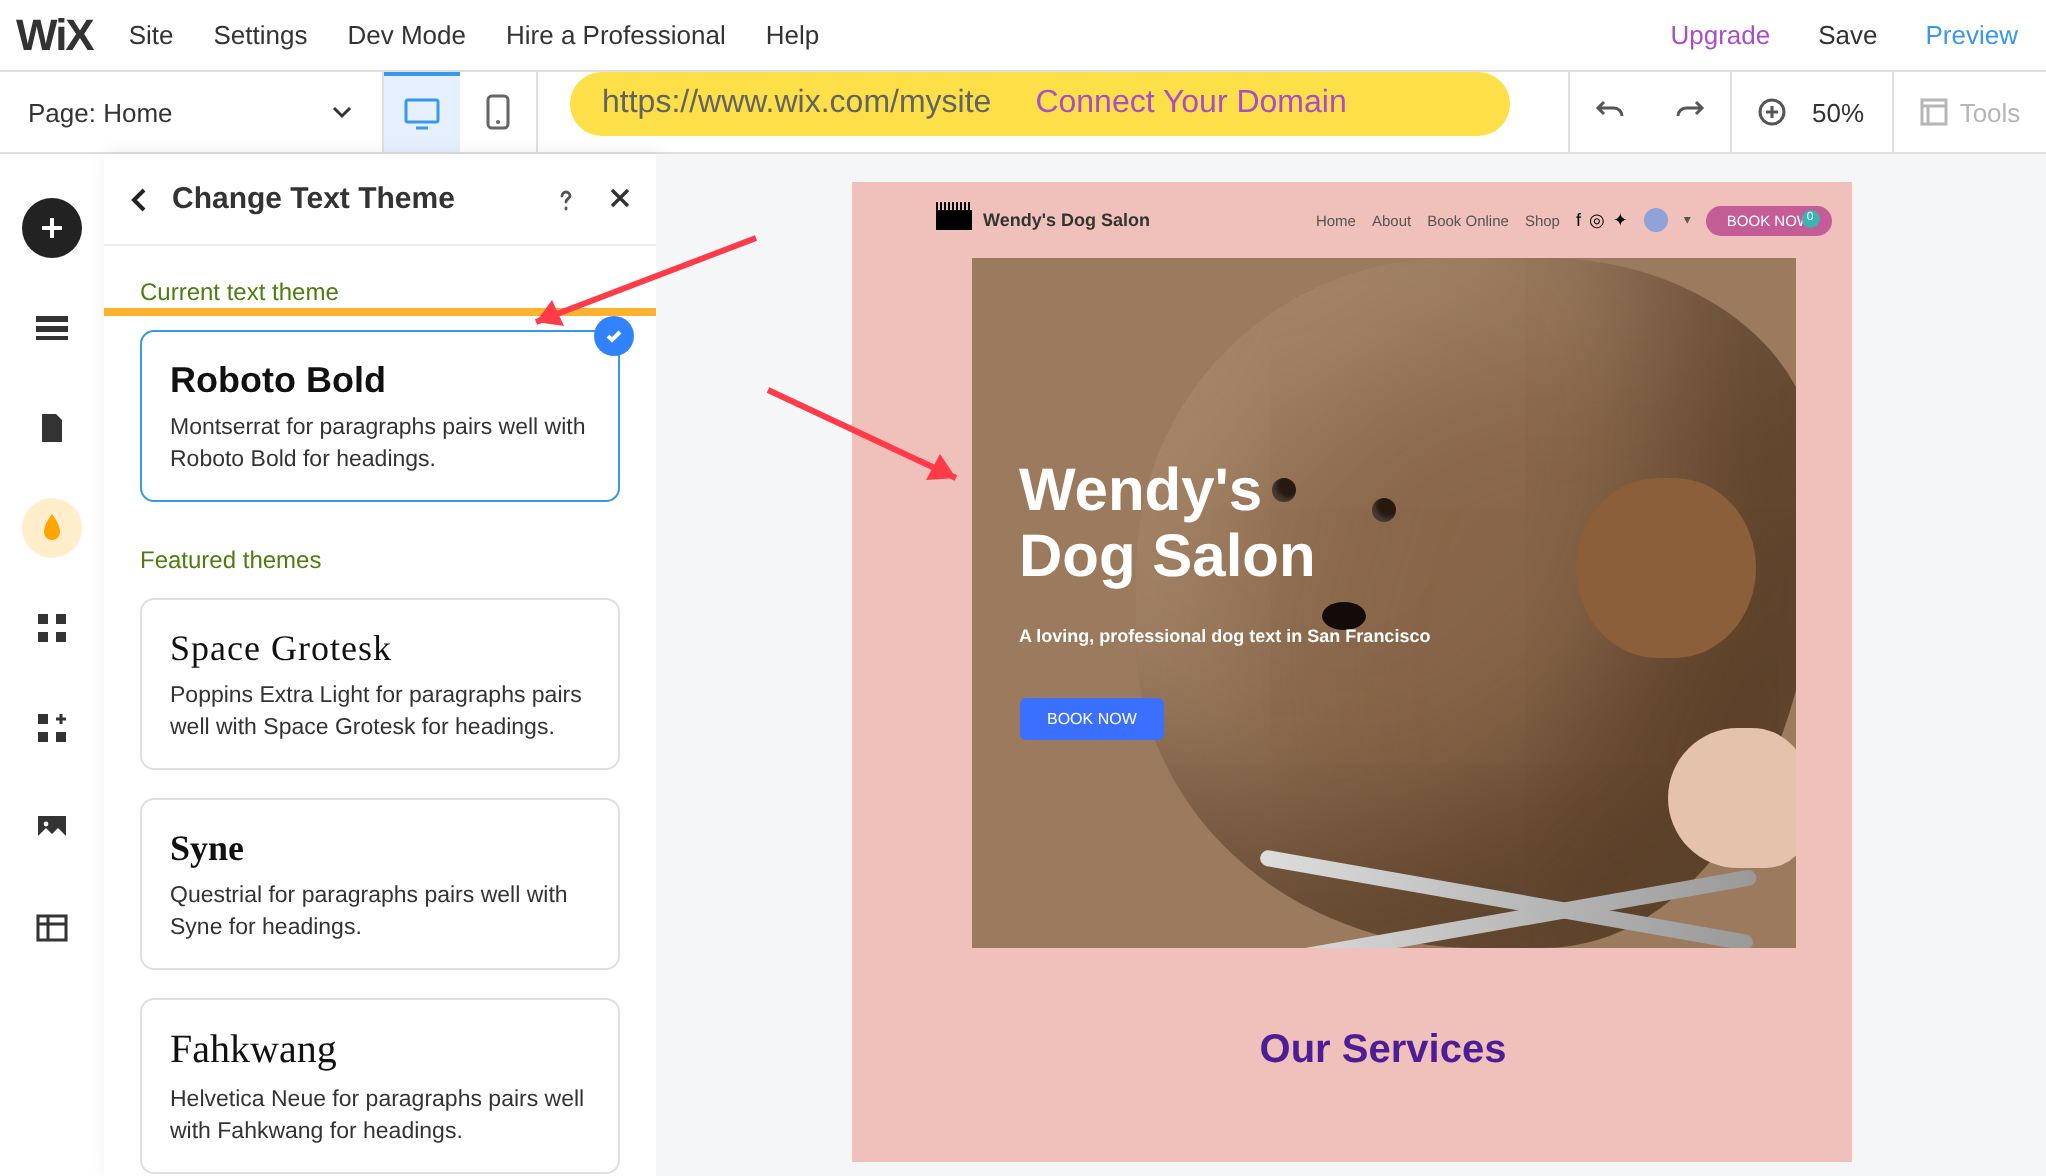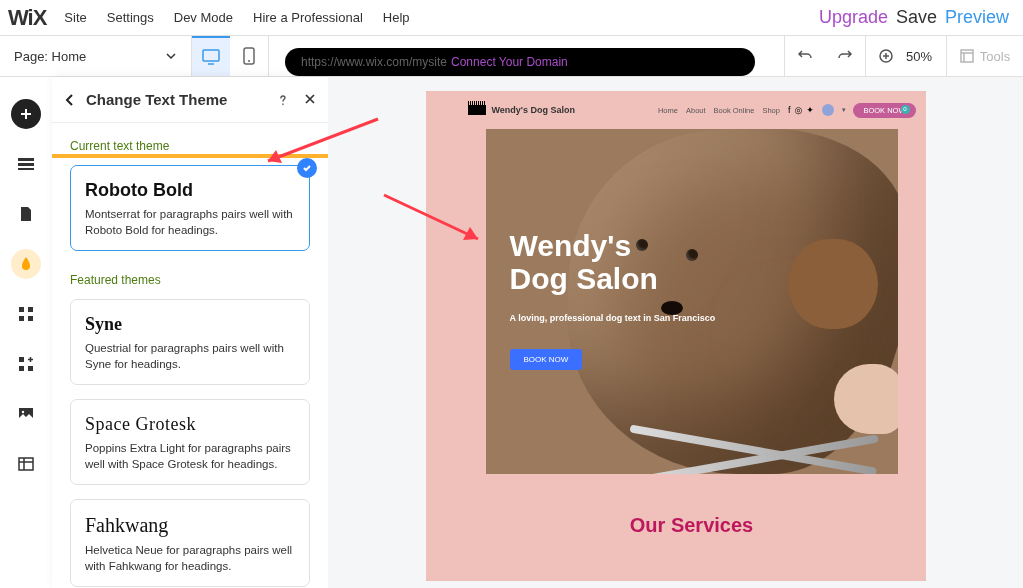--- a/index.html
+++ b/index.html
@@ -1,31 +1,31 @@
 <!DOCTYPE html>
 <html><head>
 <meta charset="utf-8">
 <style>
   *{box-sizing:border-box;margin:0;padding:0;}
   html,body{width:1023px;height:588px;font-family:Helvetica,Arial,sans-serif;font-size:13px;color:#333;overflow:hidden;background:#fff;}
   .topbar{display:flex;align-items:center;height:36px;border-bottom:1px solid #e0e0e0;padding:0 14px 0 8px;}
   .logo{font-weight:900;font-size:22px;letter-spacing:-1px;margin-right:18px;}
   .menu{display:flex;gap:20px;font-size:13px;}
   .menu span{cursor:pointer;}
-  .top-right{margin-left:auto;display:flex;align-items:center;gap:8px;font-size:18px;text-align:center;}
+  .top-right{margin-left:auto;display:flex;align-items:center;gap:24px;font-size:13px;text-align:center;}
   .upgrade{color:#aa4dc8;}
   .preview{color:#3899ec;}
-  .toolbar{display:flex;align-items:flex-end;height:41px;border-bottom:1px solid #e0e0e0;}
+  .toolbar{display:flex;align-items:flex-start;height:41px;border-bottom:1px solid #e0e0e0;}
   .page-switch{display:flex;align-items:center;width:192px;height:100%;padding:0 14px;border-right:1px solid #e0e0e0;cursor:pointer;}
   .chev-down{margin-left:auto;}
   .device{display:flex;height:100%;align-items:center;border-right:1px solid #e0e0e0;}
   .dev-btn{width:38px;height:100%;display:flex;align-items:center;justify-content:center;cursor:pointer;}
   .dev-btn.active{background:#e7f0ff;border-top:2px solid #3899ec;}
   .url-area{flex:1;display:flex;align-items:center;padding:0 16px;}
-  .url-pill{background:#000000;border-radius:20px;padding:7px 16px;display:flex;align-items:center;gap:4px;font-size:12px;color:#636363;width:470px;}
+  .url-pill{background:#fde047;border-radius:20px;padding:7px 16px;display:flex;align-items:center;gap:22px;font-size:16px;color:#636363;width:470px;}
   .connect{color:#aa4dc8;}
   .tb-group{display:flex;align-items:center;height:100%;border-left:1px solid #e0e0e0;}
   .tb-btn{width:40px;height:100%;display:flex;align-items:center;justify-content:center;cursor:pointer;}
   .zoom-txt{width:40px;text-align:left;font-size:13px;color:#333;}
   .tools-btn{width:76px;display:flex;align-items:center;justify-content:center;gap:6px;color:#b6b6b6;height:100%;}
   .orange-bar{position:absolute;top:77px;left:52px;width:276px;height:4px;background:#ffb22e;}
   .workspace{position:relative;height:511px;display:flex;}
   .side-rail{width:52px;display:flex;flex-direction:column;align-items:center;gap:20px;padding-top:22px;}
   .rail-btn{width:30px;height:30px;border-radius:50%;display:flex;align-items:center;justify-content:center;color:#333;cursor:pointer;}
   .rail-dark{background:#222;color:#fff;}
@@ -60,21 +60,21 @@
   .eye{position:absolute;width:12px;height:12px;border-radius:50%;background:#261a10;box-shadow:inset 2px -2px 2px rgba(255,255,255,.15);}
   .eye.e1{right:250px;top:110px;} .eye.e2{right:200px;top:120px;}
   .nose{position:absolute;right:215px;top:172px;width:22px;height:14px;border-radius:50%;background:#120b07;}
   .scissors{position:absolute;right:18px;bottom:10px;width:250px;height:8px;background:linear-gradient(90deg,#ddd,#999);border-radius:4px;transform:rotate(-10deg);}
   .scissors::after{content:"";position:absolute;left:0;top:-10px;width:250px;height:8px;background:linear-gradient(90deg,#ddd,#999);border-radius:4px;transform:rotate(20deg);}
   .hand{position:absolute;right:-6px;bottom:40px;width:70px;height:70px;background:#e5c2ac;border-radius:50% 40% 30% 50%;}
   .hero-txt{position:absolute;left:24px;top:100px;color:#fff;}
   .hero-title{font-size:30px;font-weight:700;line-height:1.1;margin-bottom:18px;}
   .hero-sub{font-size:9px;font-weight:600;}
   .book-btn{display:inline-block;margin-top:26px;background:#3b6fff;color:#fff;padding:6px 14px;border-radius:3px;font-size:8px;}
-  .services{text-align:center;font-weight:700;font-size:20px;margin-top:40px;color:#be185d;}
+  .services{text-align:center;font-weight:700;font-size:20px;margin-top:40px;color:#4c1d95;}
   svg{display:block;}
   .arrow{position:absolute;z-index:5;}
 </style>
 </head>
 <body>
 
 <div class="topbar">
   <div class="logo">WiX</div>
   <div class="menu">
     <span>Site</span>
@@ -237,26 +237,26 @@
             <svg width="12" height="12" viewBox="0 0 12 12">
               <path d="M3 6l2 2 4-4" fill="none" stroke="#fff" stroke-width="2"></path>
             </svg>
           </div>
         <div class="theme-name" style="font-family:Arial;font-weight:800;">Roboto Bold</div>
         <div class="theme-desc">Montserrat for paragraphs pairs well with Roboto Bold for headings.</div>
       </div>
       <div class="section-label" style="margin-top:22px;">Featured themes</div>
 
       <div class="theme-card">
+        <div class="theme-name" style="font-family:Verdana;font-weight:500;letter-spacing:.5px;">Space Grotesk</div>
+        <div class="theme-desc">Poppins Extra Light for paragraphs pairs well with Space Grotesk for headings.</div>
+      </div>
+      <div class="theme-card">
         <div class="theme-name" style="font-family:Georgia;font-weight:700;">Syne</div>
         <div class="theme-desc">Questrial for paragraphs pairs well with Syne for headings.</div>
-      </div>
-      <div class="theme-card">
-        <div class="theme-name" style="font-family:Verdana;font-weight:500;letter-spacing:.5px;">Space Grotesk</div>
-        <div class="theme-desc">Poppins Extra Light for paragraphs pairs well with Space Grotesk for headings.</div>
       </div>
       <div class="theme-card">
         <div class="theme-name" style="font-family:Times New Roman;font-weight:400;font-size:20px;">Fahkwang</div>
         <div class="theme-desc">Helvetica Neue for paragraphs pairs well with Fahkwang for headings.</div>
       </div>
     </div>
   </div>
 
   <div class="canvas-area">
 

